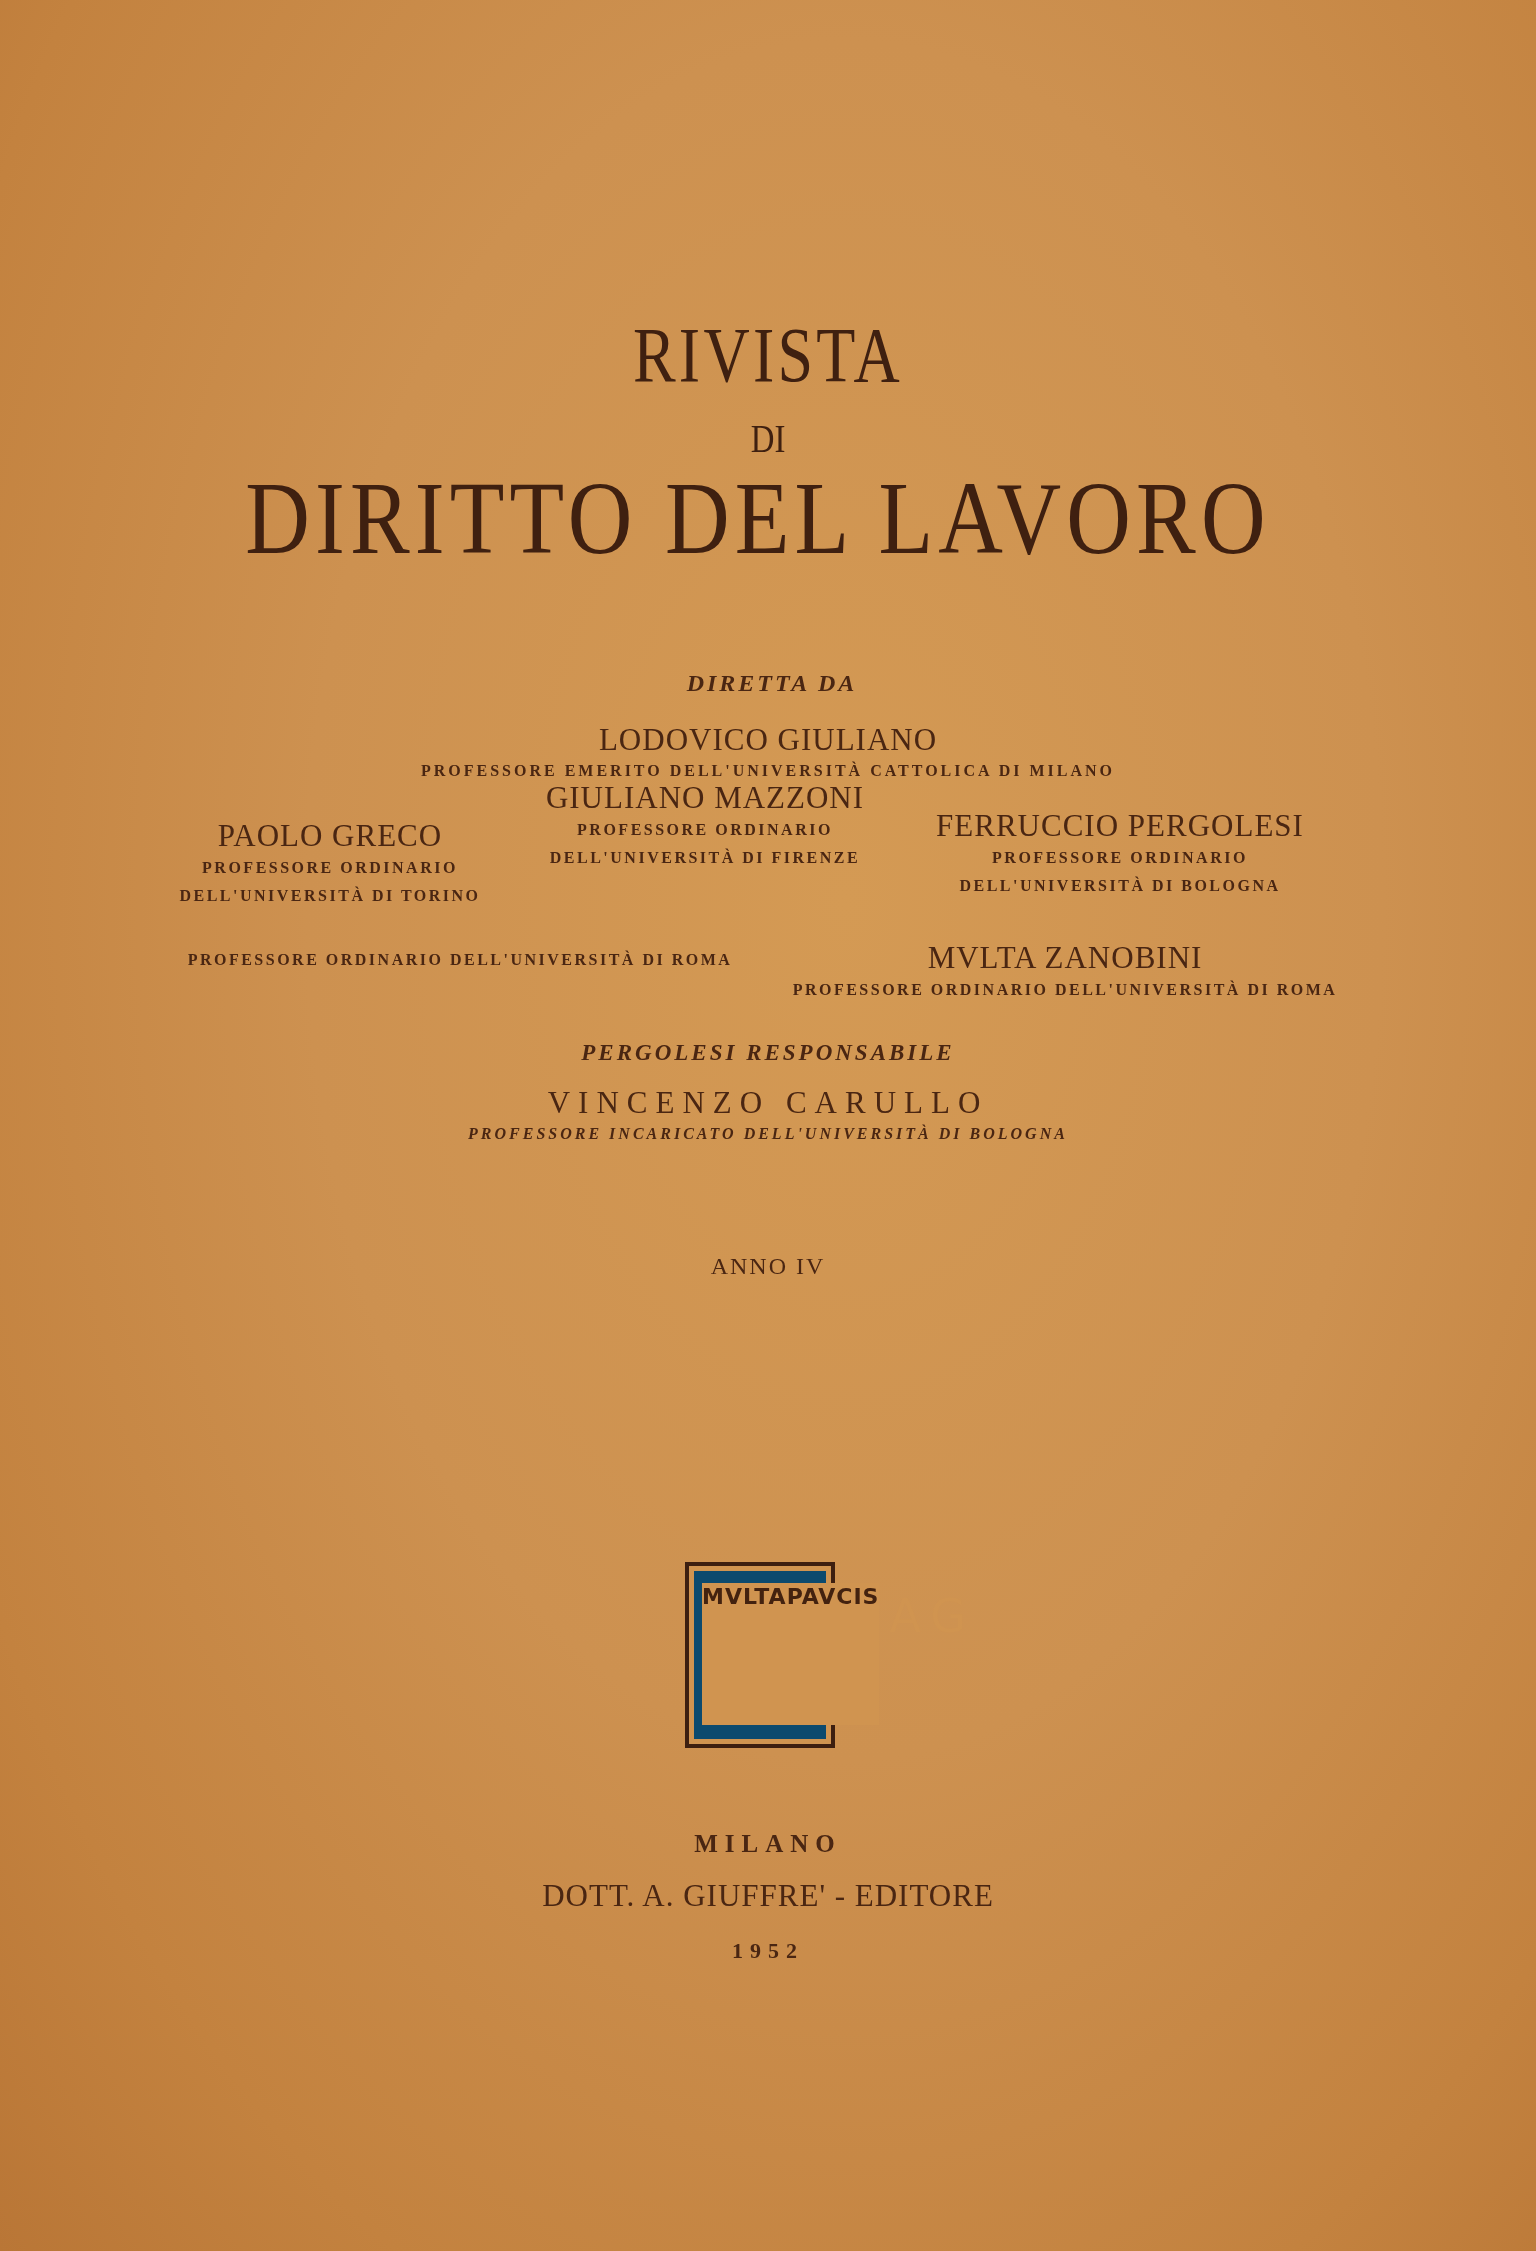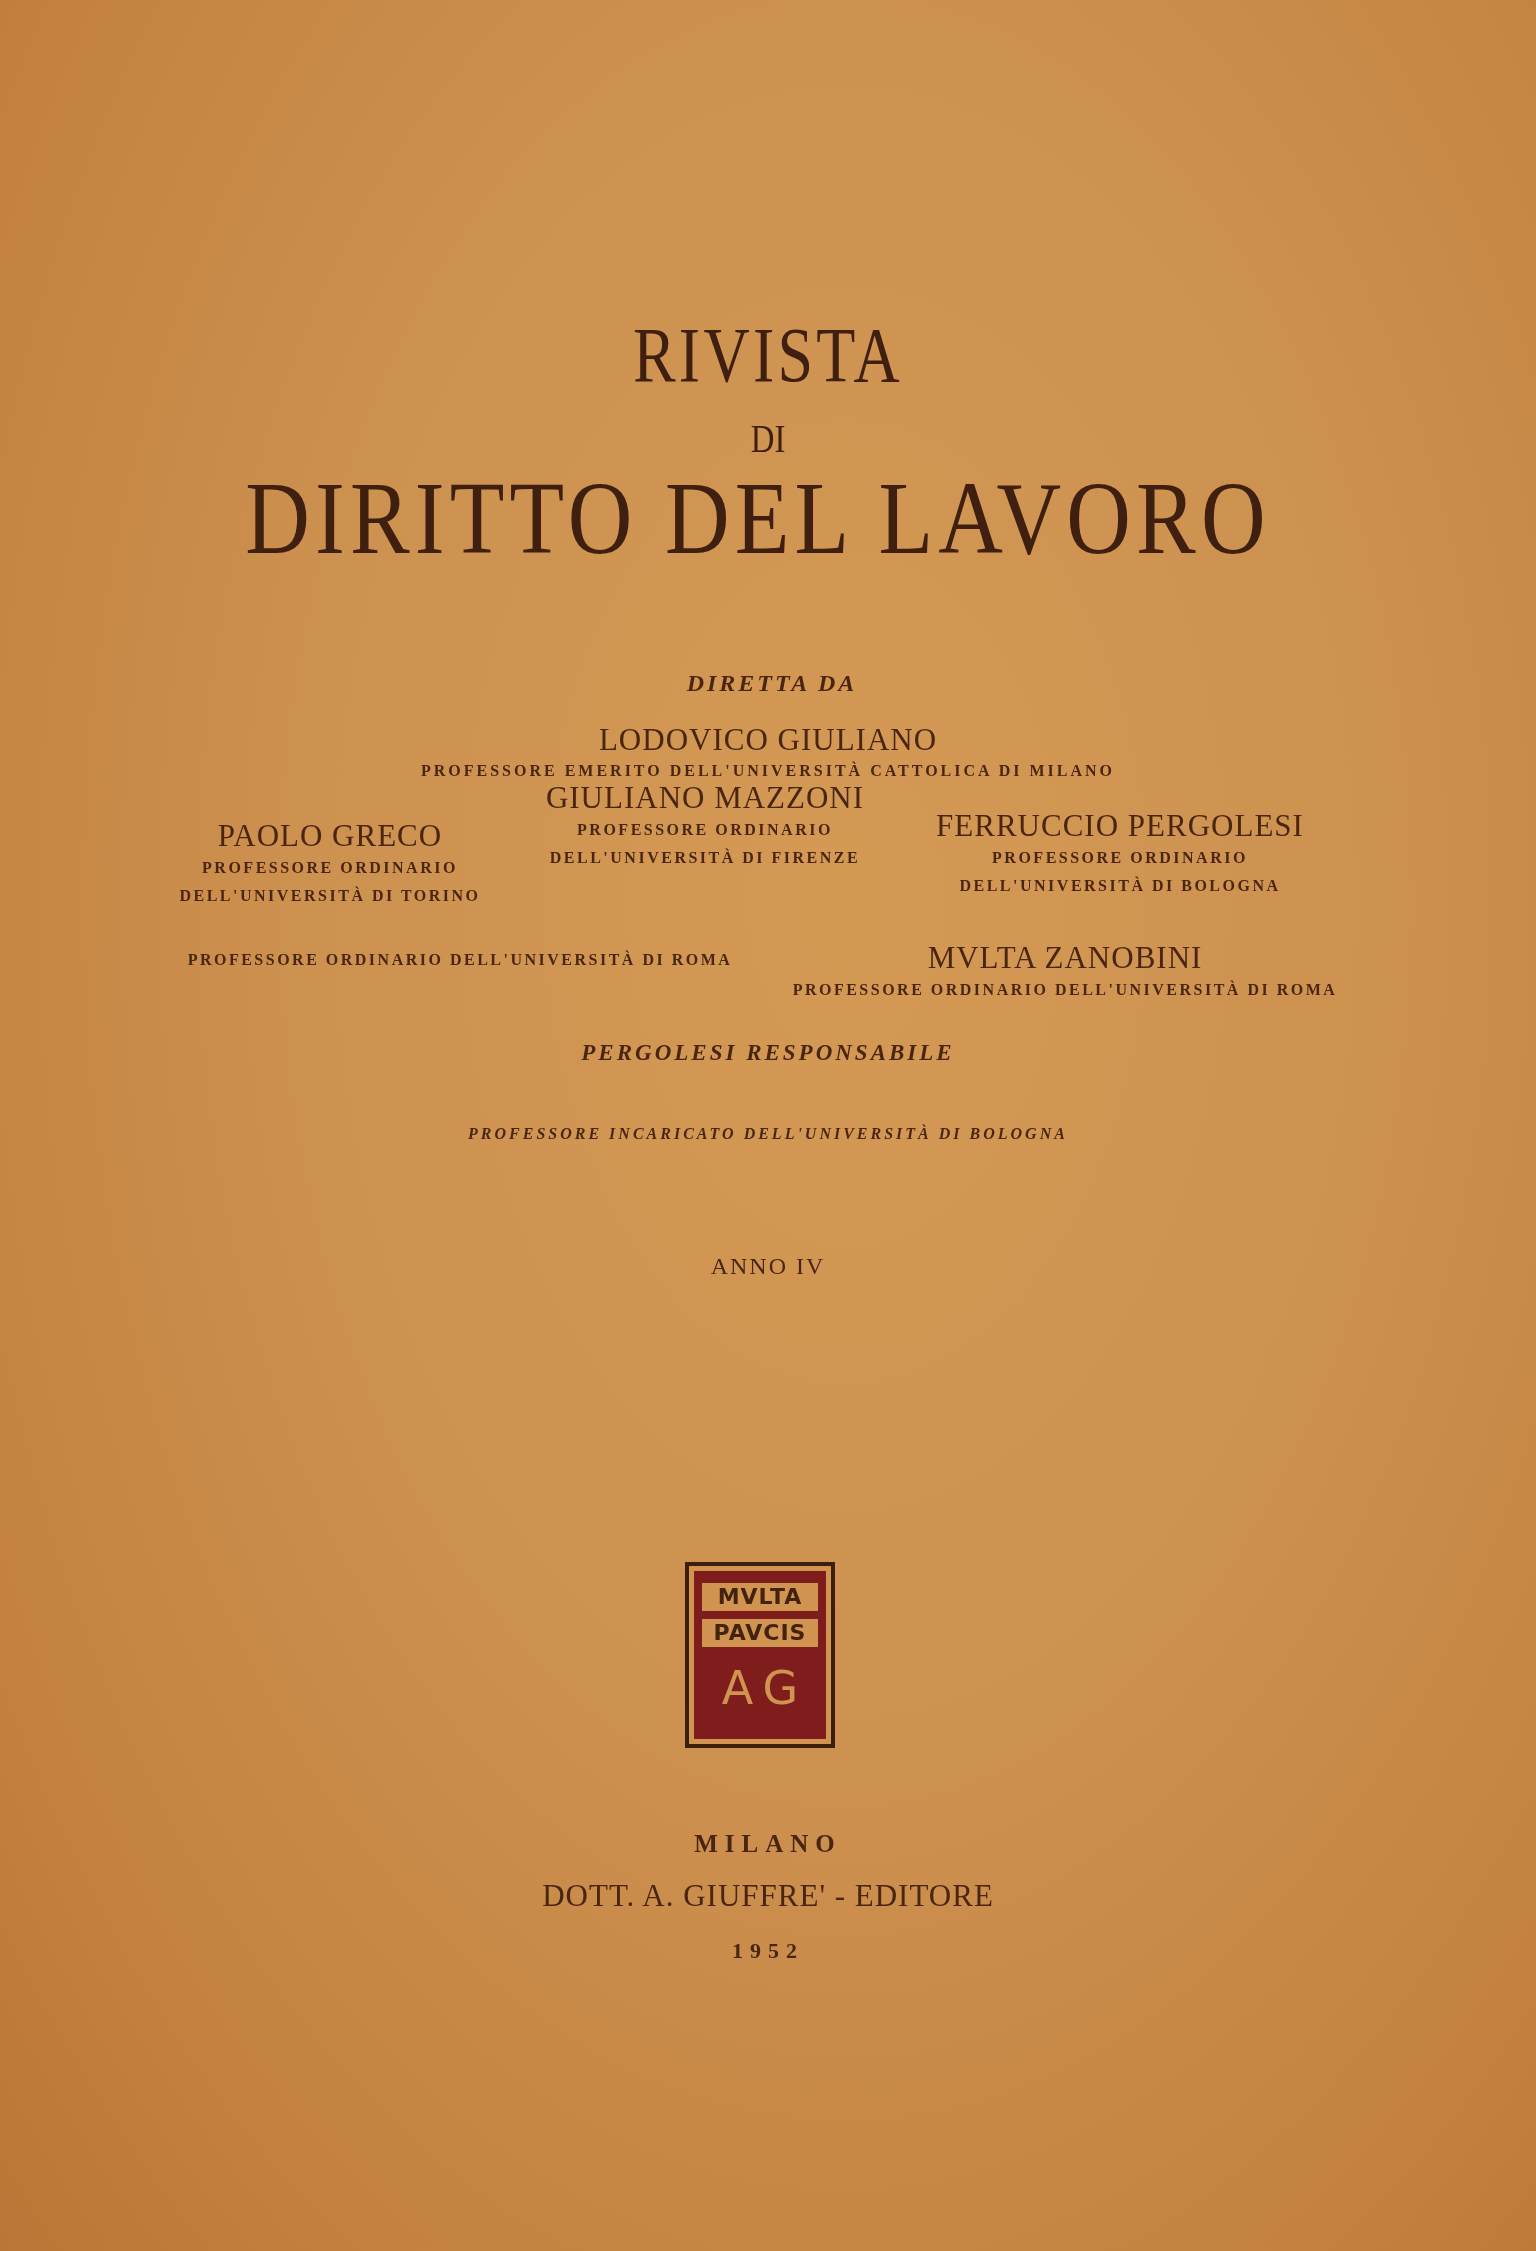--- a/index.html
+++ b/index.html
@@ -94,25 +94,24 @@
       width: 150px;
       height: 186px;
       border: 4px solid #3d1f10;
       background: #d09450;
       box-sizing: border-box;
       padding: 5px;
     }
     .logo-inner {
       width: 100%;
       height: 100%;
-      background: #7f1d1d;
+      background: #0c4a6e;
       box-sizing: border-box;
       padding: 12px 8px 6px 8px;
       display: flex;
-      flex-direction: column;
       align-items: stretch;
     }
     .logo-band {
       background: #d09450;
       color: #43220f;
       font-family: "DejaVu Sans", sans-serif;
       font-weight: bold;
       font-size: 22px;
       line-height: 28px;
       text-align: center;
@@ -164,20 +163,21 @@
 
   <div class="col col-santoro">
     <span class="affil">PROFESSORE ORDINARIO DELL'UNIVERSITÀ DI ROMA</span>
   </div>
   <div class="col col-zanobini">
     <span class="name">MVLTA ZANOBINI</span>
     <span class="affil">PROFESSORE ORDINARIO DELL'UNIVERSITÀ DI ROMA</span>
   </div>
 
   <div class="c italic-label resp-label">PERGOLESI RESPONSABILE</div>
+  <div class="c name carullo-name">VINCENZO CARULLO</div>
   <div class="c affil carullo-affil">PROFESSORE INCARICATO DELL'UNIVERSITÀ DI BOLOGNA</div>
 
   <div class="c anno">ANNO IV</div>
 
   <div class="logo">
     <div class="logo-inner">
       <div class="logo-band">MVLTA</div>
       <div class="logo-band">PAVCIS</div>
       <div class="logo-ag">AG</div>
     </div>

